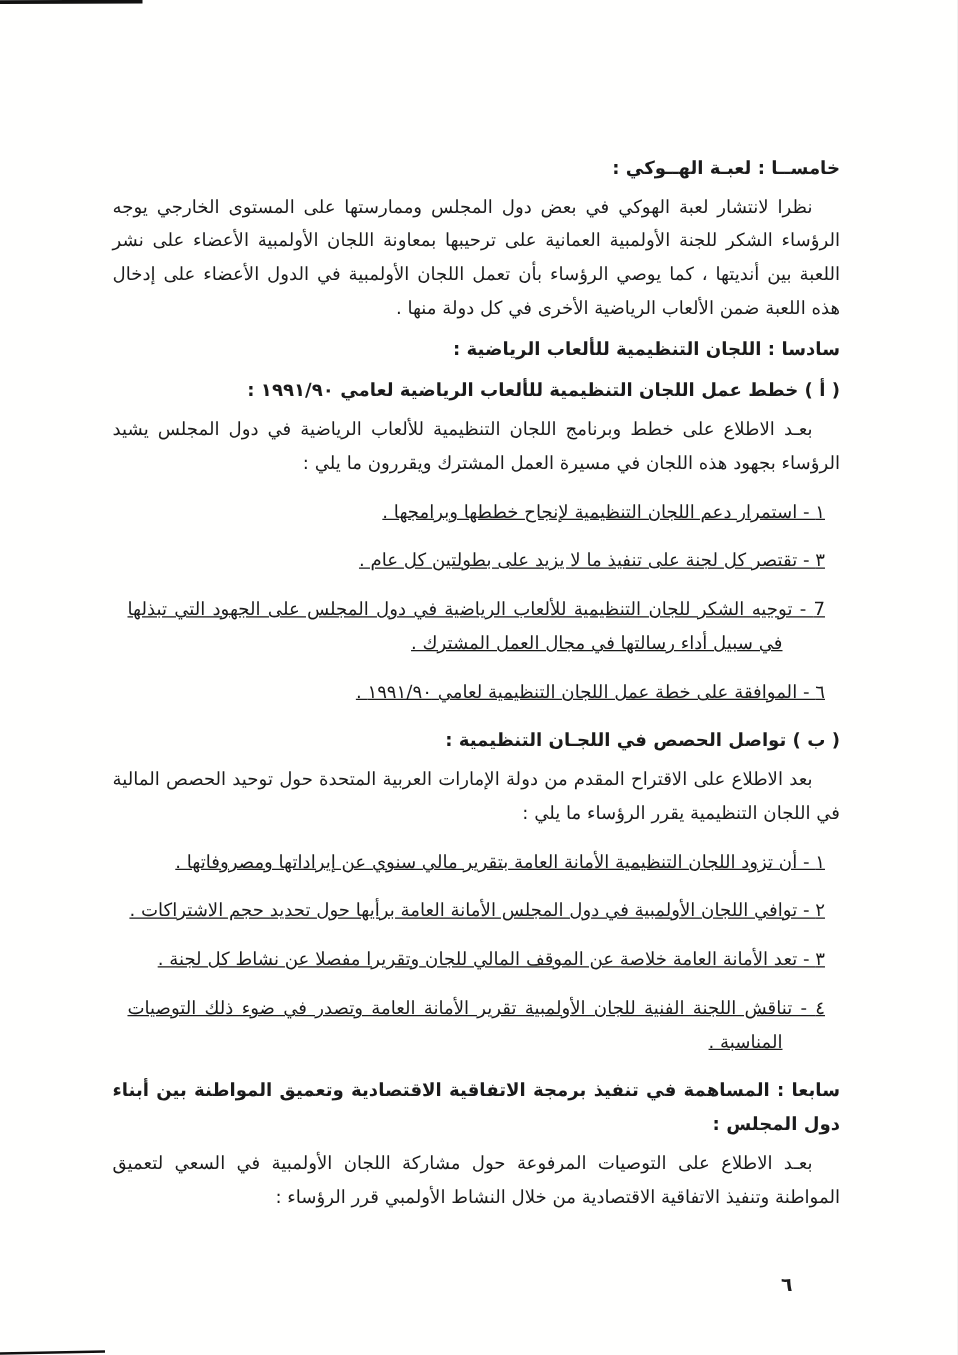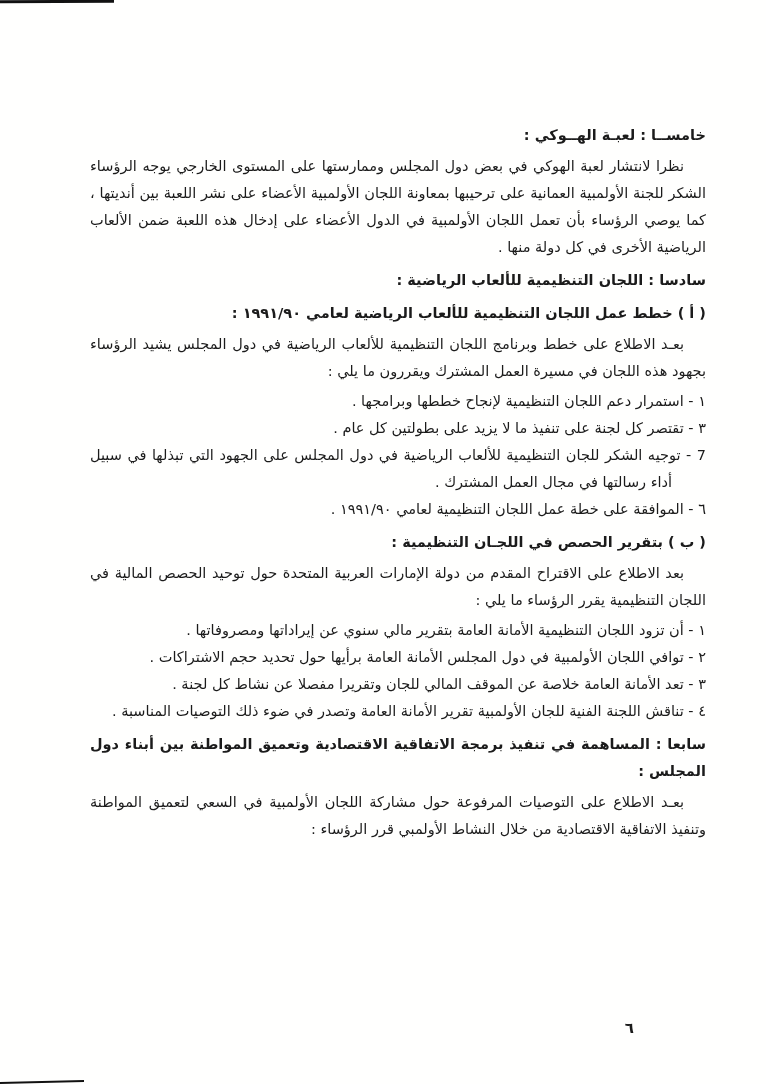--- a/index.html
+++ b/index.html
@@ -7,21 +7,21 @@
     padding: 0;
     background: #e8e8e8;
   }
   .page {
     position: relative;
     width: 766px;
     height: 1084px;
     margin: 0 auto;
     background: #fffffe;
     box-sizing: border-box;
-    padding: 116px 60px 0 90px;
+    padding: 116px 94px 0 90px;
     direction: rtl;
     font-family: "DejaVu Sans", sans-serif;
     color: #1b1b1b;
     font-size: 14.5px;
     line-height: 27px;
     overflow: hidden;
   }
   .heading {
     font-weight: 700;
     text-align: right;
@@ -36,21 +36,22 @@
     text-indent: 22px;
     margin: 0 0 3px 0;
   }
   .list {
     margin: 0 0 3px 0;
   }
   .list-item {
     text-align: justify;
     padding-right: 34px;
     text-indent: -34px;
-    margin: 0;
+    margin: 12px;
+    text-decoration: underline;
   }
   .page-number {
     position: absolute;
     right: 132px;
     bottom: 42px;
     font-size: 15px;
     font-weight: 700;
   }
   .artifact {
     position: absolute;
@@ -86,21 +87,21 @@
 
   <div class="heading">( أ ) خطط عمل اللجان التنظيمية للألعاب الرياضية لعامي ١٩٩١/٩٠ :</div>
   <p class="para">بعـد الاطلاع على خطط وبرنامج اللجان التنظيمية للألعاب الرياضية في دول المجلس يشيد الرؤساء بجهود هذه اللجان في مسيرة العمل المشترك ويقررون ما يلي :</p>
   <div class="list">
     <p class="list-item">١ - استمرار دعم اللجان التنظيمية لإنجاح خططها وبرامجها .</p>
     <p class="list-item">٣ - تقتصر كل لجنة على تنفيذ ما لا يزيد على بطولتين كل عام .</p>
     <p class="list-item">7 - توجيه الشكر للجان التنظيمية للألعاب الرياضية في دول المجلس على الجهود التي تبذلها في سبيل أداء رسالتها في مجال العمل المشترك .</p>
     <p class="list-item">٦ - الموافقة على خطة عمل اللجان التنظيمية لعامي ١٩٩١/٩٠ .</p>
   </div>
 
-  <div class="heading">( ب ) بتقرير الحصص في اللجـان التنظيمية :</div>
+  <div class="heading">( ب ) تواصل الحصص في اللجـان التنظيمية :</div>
   <p class="para">بعد الاطلاع على الاقتراح المقدم من دولة الإمارات العربية المتحدة حول توحيد الحصص المالية في اللجان التنظيمية يقرر الرؤساء ما يلي :</p>
   <div class="list">
     <p class="list-item">١ - أن تزود اللجان التنظيمية الأمانة العامة بتقرير مالي سنوي عن إيراداتها ومصروفاتها .</p>
     <p class="list-item">٢ - توافي اللجان الأولمبية في دول المجلس الأمانة العامة برأيها حول تحديد حجم الاشتراكات .</p>
     <p class="list-item">٣ - تعد الأمانة العامة خلاصة عن الموقف المالي للجان وتقريرا مفصلا عن نشاط كل لجنة .</p>
     <p class="list-item">٤ - تناقش اللجنة الفنية للجان الأولمبية تقرير الأمانة العامة وتصدر في ضوء ذلك التوصيات المناسبة .</p>
   </div>
 
   <div class="heading justified">سابعا : المساهمة في تنفيذ برمجة الاتفاقية الاقتصادية وتعميق المواطنة بين أبناء دول المجلس :</div>
   <p class="para">بعـد الاطلاع على التوصيات المرفوعة حول مشاركة اللجان الأولمبية في السعي لتعميق المواطنة وتنفيذ الاتفاقية الاقتصادية من خلال النشاط الأولمبي قرر الرؤساء :</p>

